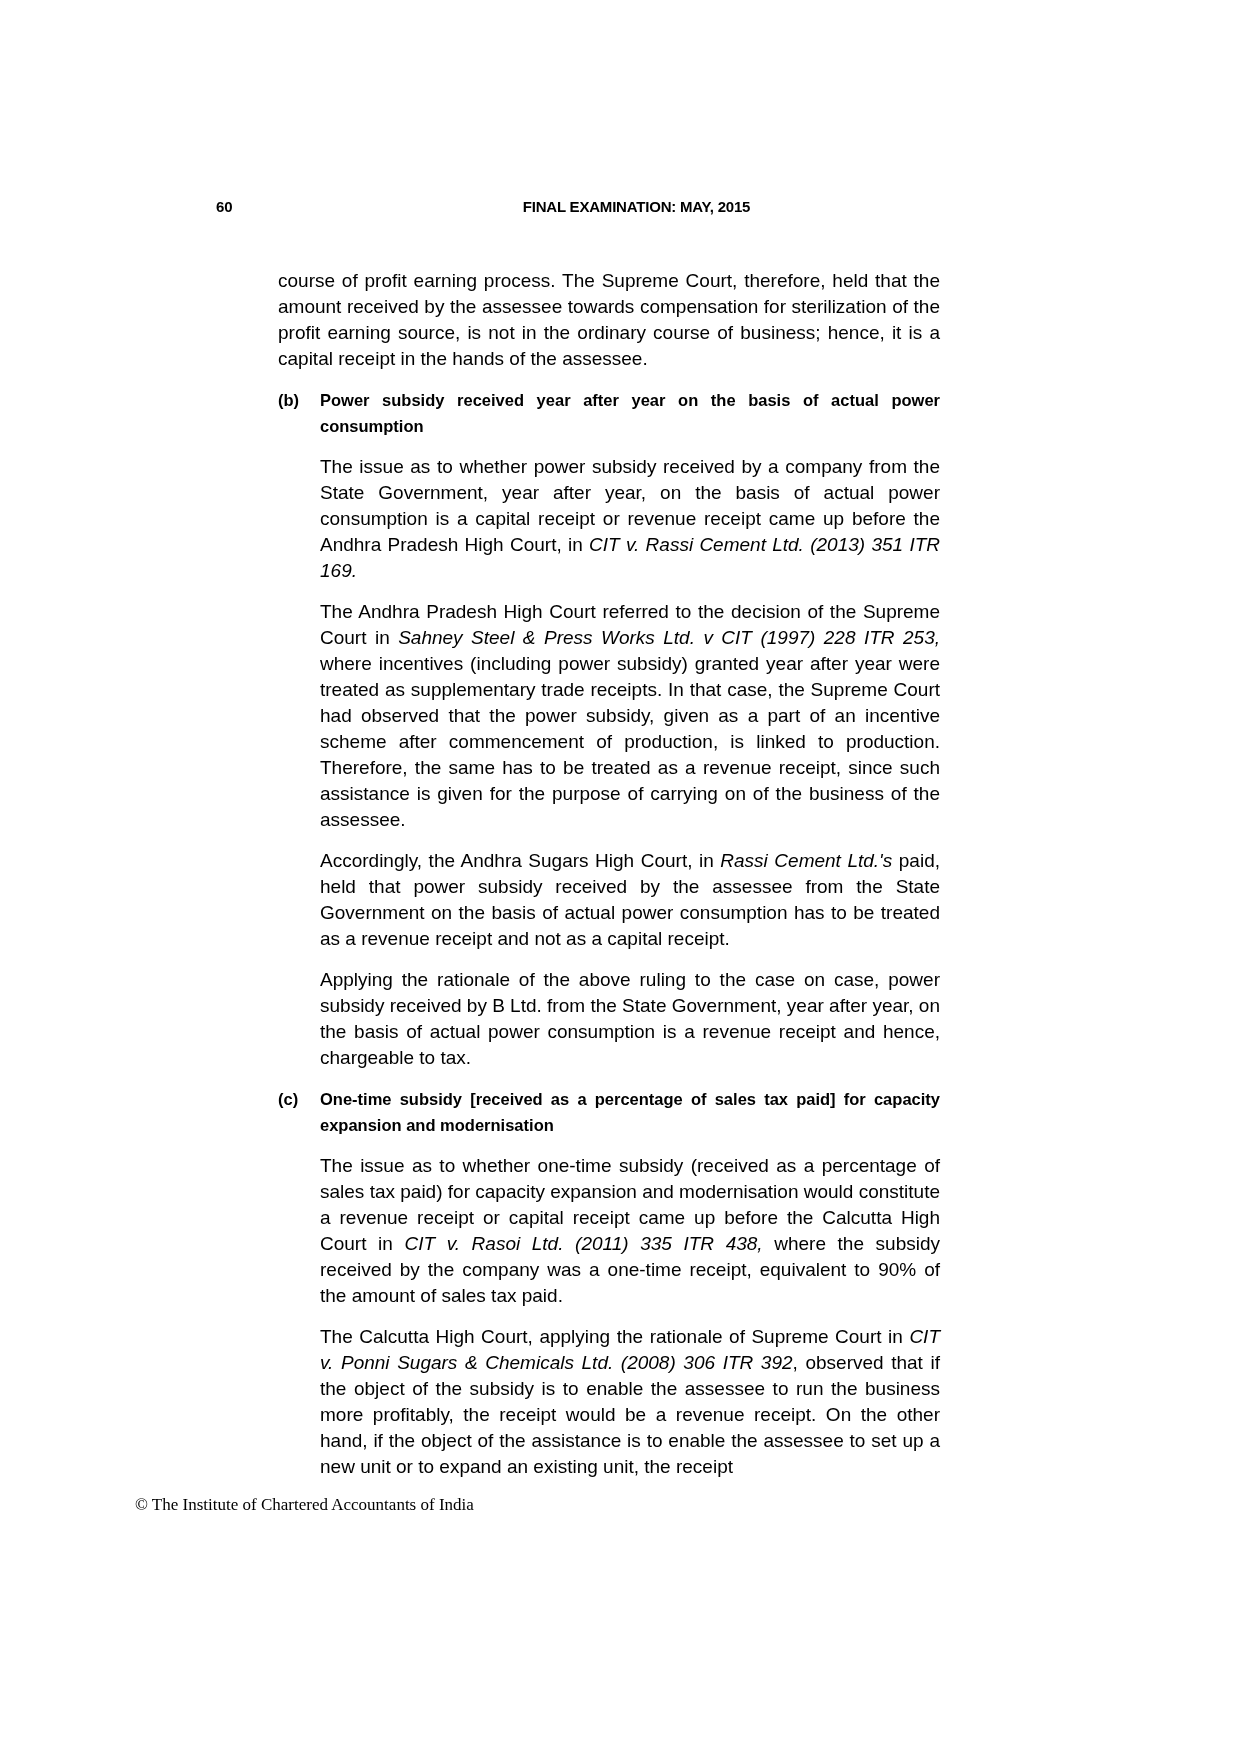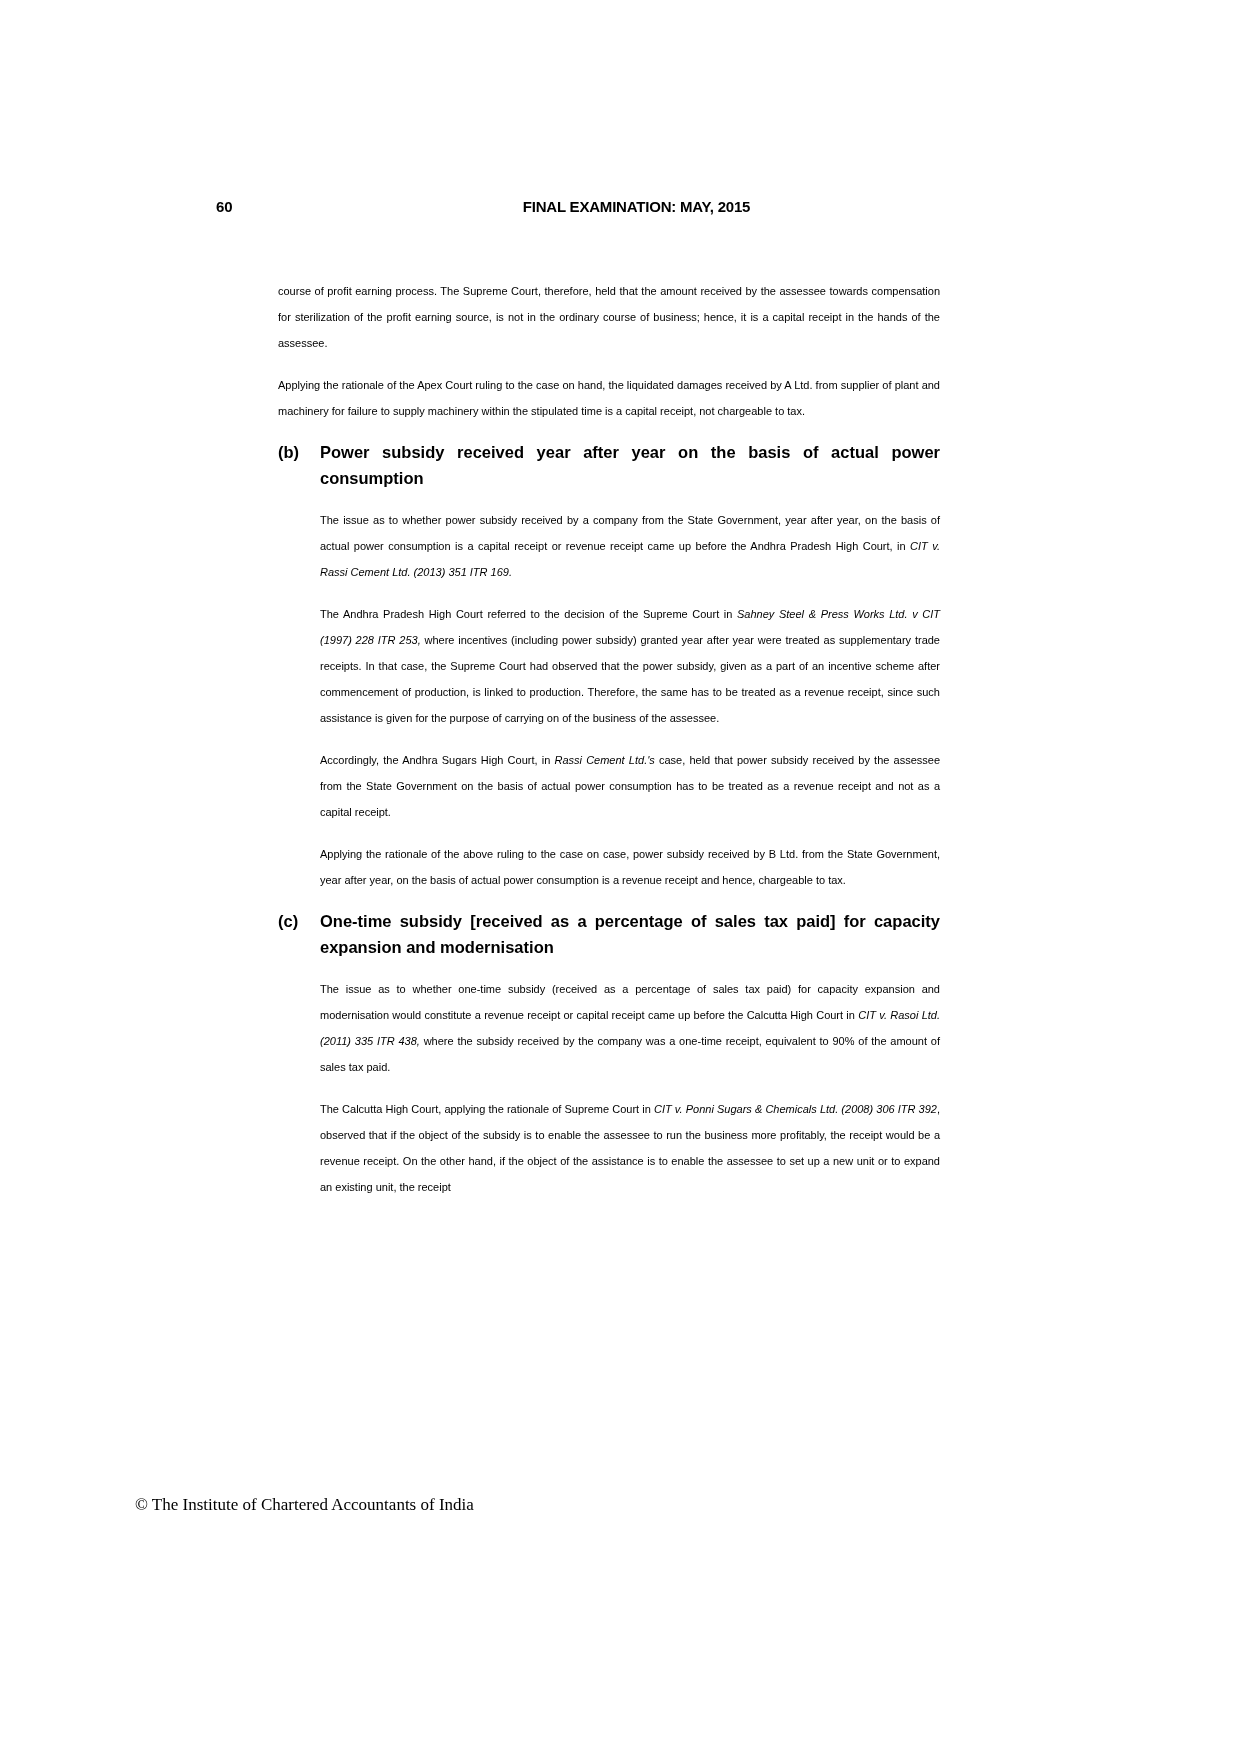--- a/index.html
+++ b/index.html
@@ -45,22 +45,22 @@
     font-weight: bold;
     letter-spacing: -0.2px;
   }
   .content {
     position: absolute;
     left: 278px;
     top: 262px;
     width: 662px;
   }
   p.para {
-    margin: 16px 0 15px 0;
-    font-size: 11px;
+    margin: 6px 0 15px 0;
+    font-size: 19px;
     line-height: 26px;
     text-align: justify;
     text-justify: inter-word;
   }
   .item {
     position: relative;
     margin: 0 0 15px 0;
     padding-left: 42px;
   }
   .item .marker {
@@ -98,33 +98,32 @@
 
   <div class="header">
     <div class="page-number">60</div>
     <div class="header-title">FINAL EXAMINATION: MAY, 2015</div>
   </div>
 
   <div class="content">
 
     <p class="para">course of profit earning process. The Supreme Court, therefore, held that the amount received by the assessee towards compensation for sterilization of the profit earning source, is not in the ordinary course of business; hence, it is a capital receipt in the hands of the assessee.</p>
 
-    <p class="para">Applying the rationale of the Apex Court ruling to the case on hand, the liquidated damages received by A Ltd. from supplier of plant and machinery for failure to supply machinery within the stipulated time is a capital receipt, not chargeable to tax.</p>
 
     <div class="item">
       <span class="marker">(b)</span>
       <span class="item-text">Power subsidy received year after year on the basis of actual power consumption</span>
     </div>
 
     <div class="item">
       <p class="para"><span>The issue as to whether power subsidy received by a company from the State Government, year after year, on the basis of actual power consumption is a capital receipt or revenue receipt came up before the   Andhra Pradesh High Court, in </span><em>CIT v. Rassi Cement Ltd. (2013) 351 ITR 169.</em></p>
 
       <p class="para"><span>The Andhra Pradesh High Court referred to the decision of the Supreme Court in </span><em>Sahney Steel &amp; Press Works Ltd. v CIT (1997) 228 ITR 253,</em><span> where incentives (including power subsidy) granted year after year were treated as supplementary trade receipts.  In that case, the Supreme Court had observed that the power subsidy, given as a part of an incentive scheme after commencement of production, is linked to production. Therefore, the same has to be treated as a revenue receipt, since such assistance is given for the purpose of carrying on of the business of the assessee.</span></p>
 
-      <p class="para"><span>Accordingly, the Andhra Sugars High Court, in </span><em>Rassi Cement Ltd.'s</em><span> case, held that power subsidy received by the assessee from the State Government on the basis of actual power consumption has to be treated as a revenue receipt and not as a capital receipt.</span></p>
+      <p class="para"><span>Accordingly, the Andhra Sugars High Court, in </span><em>Rassi Cement Ltd.'s</em><span> paid, held that power subsidy received by the assessee from the State Government on the basis of actual power consumption has to be treated as a revenue receipt and not as a capital receipt.</span></p>
 
       <p class="para">Applying the rationale of the above ruling to the case on case, power subsidy received by B Ltd. from the State Government, year after year, on the basis of actual power consumption is a revenue receipt and hence, chargeable to tax.</p>
     </div>
 
     <div class="item">
       <span class="marker">(c)</span>
       <span class="item-text">One-time subsidy [received as a percentage of sales tax paid] for capacity expansion and modernisation</span>
     </div>
 
     <div class="item">

